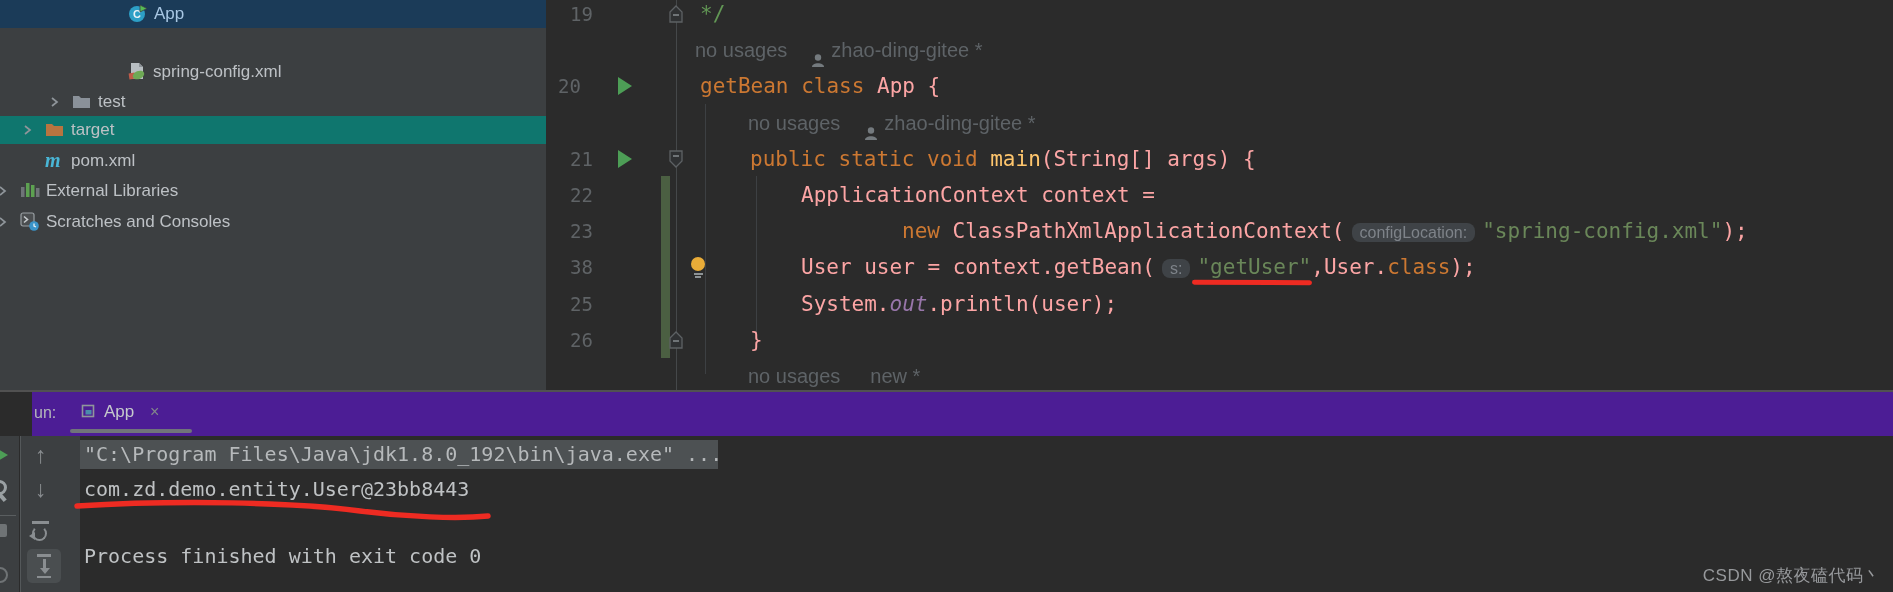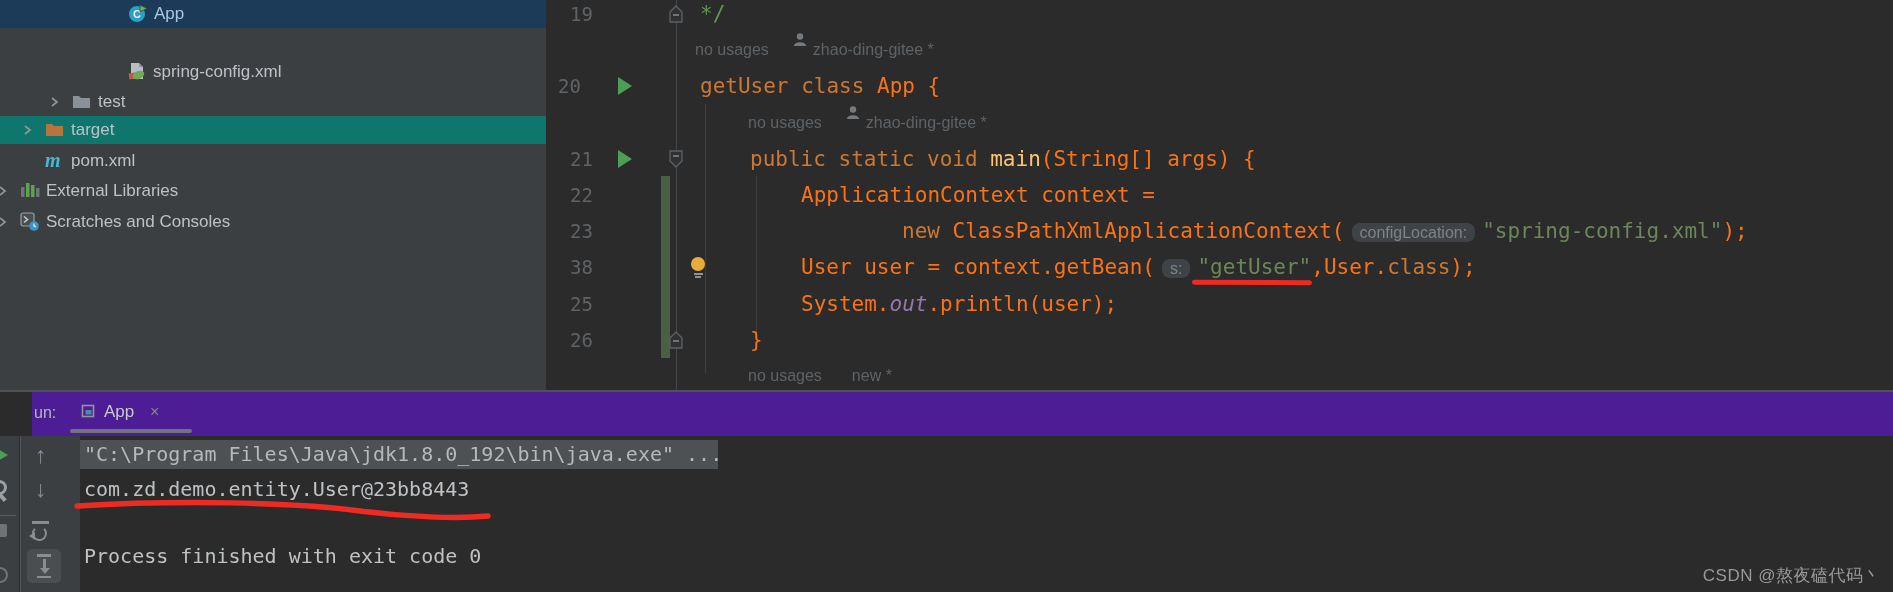--- a/index.html
+++ b/index.html
@@ -17,22 +17,22 @@
        font-size:17px;color:#bdc1c5;white-space:pre;}
   .tree-row.selected .t-label{color:#a9c7e3;}
   
   #editor{left:546px;top:0;width:1347px;height:390px;background:#2b2b2b;}
   #gutter-bg{left:546px;top:0;width:142px;height:390px;background:#2f3133;}
   .lnum{position:absolute;left:546px;width:47px;height:36px;line-height:36px;
         text-align:right;font-family:"DejaVu Sans Mono",monospace;font-size:19px;color:#5f6366;}
   .code-line{position:absolute;height:36px;line-height:36px;white-space:pre;
         font-family:"DejaVu Sans Mono",monospace;font-size:21px;color:#a9b7c6;}
   .ann-line{position:absolute;height:36px;line-height:36px;white-space:pre;
-        font-size:16px;color:#5e6367;display:flex;align-items:flex-start;}
-  .kw{color:#cc7832}.pl{color:#f97316}.mth{color:#ffc66d}.str{color:#6a8759}
+        font-size:20px;color:#5e6367;display:flex;align-items:flex-end;}
+  .kw{color:#cc7832}.pl{color:#fca5a5}.mth{color:#ffc66d}.str{color:#6a8759}
   .cm{color:#629755}.fld{color:#9876aa;font-style:italic}
   .hint{background:#3f4347;color:#7e8389;font-family:"Liberation Sans",sans-serif;
         font-size:16px;border-radius:8px;padding:1px 8px;margin:0 7px;}
   .red-mark{position:relative;}
   .red-mark::after{content:"";position:absolute;left:-5px;right:-1px;bottom:-6px;height:5px;
         background:#ee2b22;border-radius:3px;transform:rotate(.3deg);}
   .run-arrow{position:absolute;left:618px;width:0;height:0;
         border-left:14px solid #4d9e56;border-top:9px solid transparent;border-bottom:9px solid transparent;}
   .fold-guide{left:676px;top:0;width:1px;height:390px;background:#45484a;}
   .vcs-bar{left:661px;top:176px;width:9px;height:182px;background:#4b5f42;}
@@ -162,21 +162,21 @@
         <line x1="7" y1="12" x2="13" y2="12" stroke="#8c9296" stroke-width="1.4"></line>
       </svg>
     </div>
     <div class="code-line" style="left: 700px; top: -4px;"><span class="cm">*/</span></div>
     <div class="ann-line" style="left: 695px; top: 32px;"><span>no usages</span><span><svg width="14" height="15" style="margin:0 6px 0 24px;">
           <circle cx="7" cy="4.5" r="3.2" fill="#747a7e"></circle>
           <path d="M1,14 c0-5 12-5 12,0 z" fill="#747a7e"></path>
         </svg></span><span>zhao-ding-gitee *</span></div>
     <div class="abs lnum" style="top: 68px; text-align: center;">20</div>
     <div class="run-arrow" style="top: 77px;"></div>
-    <div class="code-line" style="left: 700px; top: 68px;"><span class="kw">getUser class </span><span class="pl">App {</span></div>
+    <div class="code-line" style="left: 700px; top: 68px;"><span class="kw">getBean class </span><span class="pl">App {</span></div>
     <div class="ann-line" style="left: 748px; top: 105px;"><span>no usages</span><span><svg width="14" height="15" style="margin:0 6px 0 24px;">
           <circle cx="7" cy="4.5" r="3.2" fill="#747a7e"></circle>
           <path d="M1,14 c0-5 12-5 12,0 z" fill="#747a7e"></path>
         </svg></span><span>zhao-ding-gitee *</span></div>
     <div class="abs lnum" style="top: 141px;">21</div>
     <div class="run-arrow" style="top: 150px;"></div>
     <div class="fold-mark" style="top: 148px;">
       <svg width="20" height="22">
         <polygon points="4,3 16,3 16,13 10,19 4,13" fill="#2f3133" stroke="#5d6164" stroke-width="1.3"></polygon>
         <line x1="7" y1="8" x2="13" y2="8" stroke="#8c9296" stroke-width="1.4"></line>

